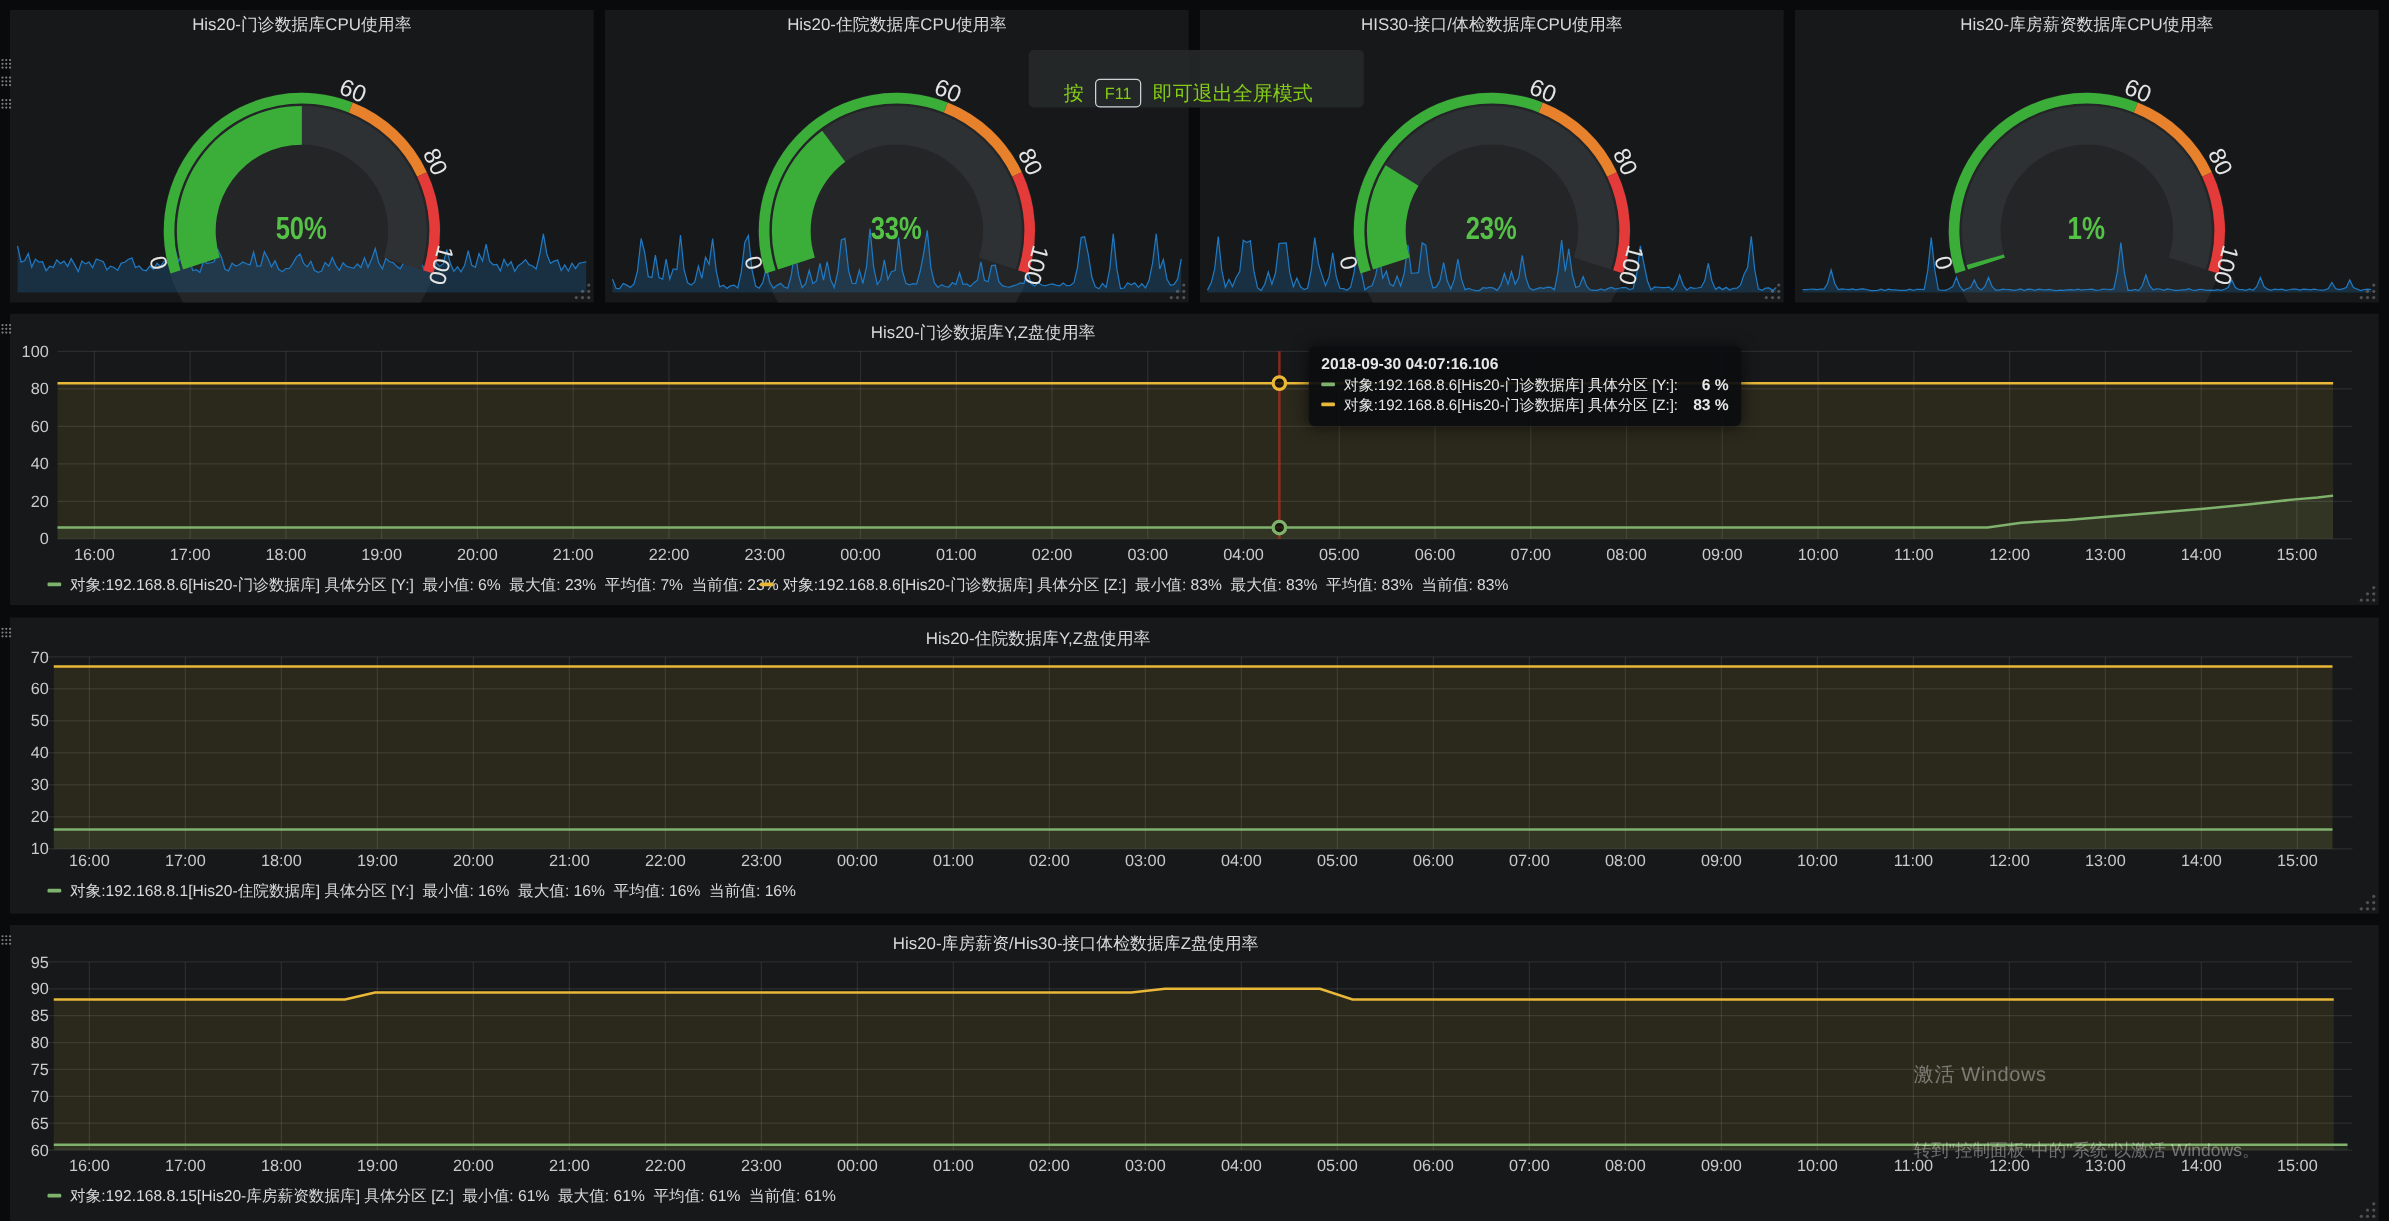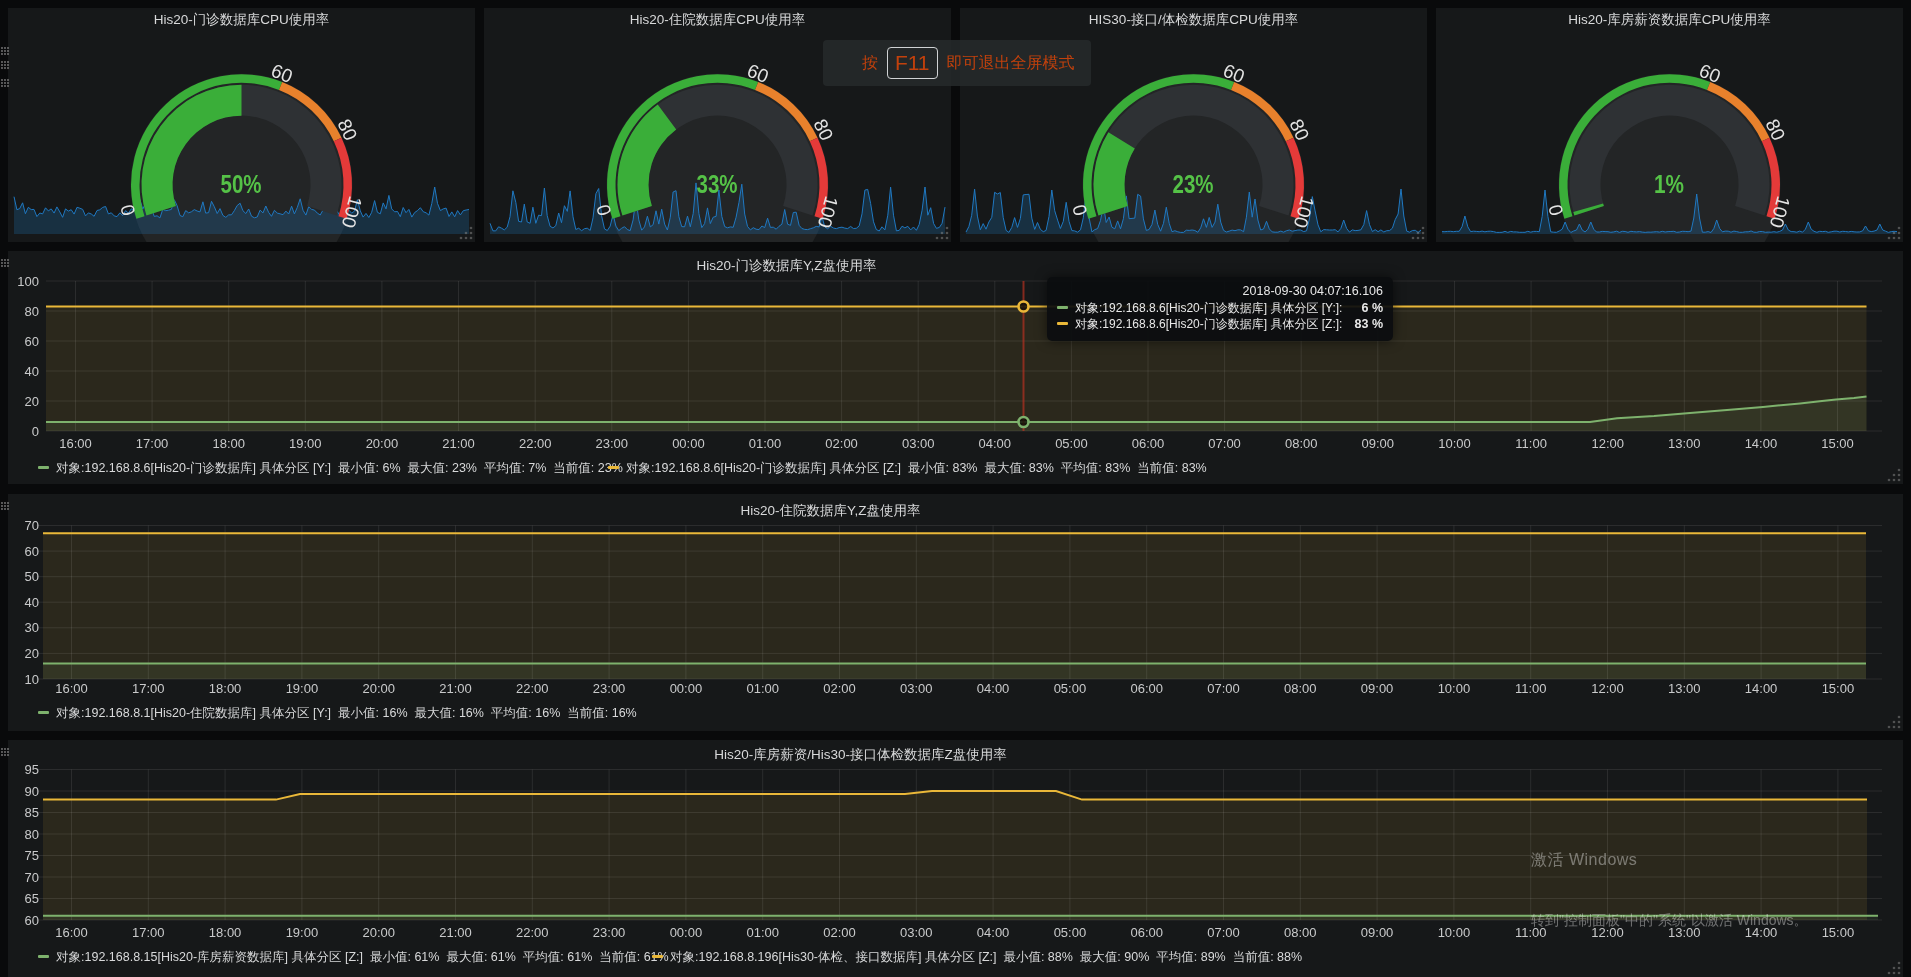--- a/index.html
+++ b/index.html
@@ -4,26 +4,26 @@
 body{width:1911px;height:977px;background:#090a0b;overflow:hidden;position:relative;
  font-family:"Liberation Sans",sans-serif}
 .panel{position:absolute;background:#161819}
 svg#main{position:absolute;left:0;top:0}
 .ptitle{position:absolute;text-align:center;font-size:13.5px;font-weight:normal;color:#d8d9da;letter-spacing:0}
 .legend{position:absolute;left:0;width:1903px;height:16px;font-size:12.5px;color:#d8d9da;white-space:nowrap}
 .legend .entry{position:absolute;top:0}
 .dash{display:inline-block;width:11px;height:3px;border-radius:1px;vertical-align:3px;margin-right:7px}
 #tooltip{position:absolute;left:1047px;top:277px;width:346px;height:64px;background:rgba(11,13,15,0.93);
  border-radius:5px;color:#e8e8e8;font-size:12px;padding:5px 10px 0 10px;box-shadow:0 0 12px rgba(0,0,0,0.55)}
-.tt-title{text-align:right;font-weight:normal;font-size:12.5px;padding:2px 0 3px 0}
+.tt-title{text-align:left;font-weight:bold;font-size:12.5px;padding:2px 0 3px 0}
 .tt-row{display:flex;justify-content:space-between;line-height:15.5px}
 .tt-row b{font-size:12.5px}
 #popup{position:absolute;left:823px;top:40px;width:268px;height:46px;background:rgba(38,42,44,0.85);
- border-radius:4px;color:#c2410c;font-size:16px;display:flex;align-items:center;justify-content:flex-start;padding-left:39px}
-.f11{border:1.5px solid #d0d3d5;border-radius:4px;padding:3px 7px;font-size:21px}
+ border-radius:4px;color:#84cc16;font-size:16px;display:flex;align-items:flex-end;justify-content:flex-start;padding-left:28px}
+.f11{border:1.5px solid #d0d3d5;border-radius:4px;padding:3px 7px;font-size:13px}
 #wm1{position:absolute;left:1531px;top:850px;font-size:16px;color:rgba(255,255,255,0.38);letter-spacing:0.5px}
 #wm2{position:absolute;left:1531px;top:912px;font-size:14px;color:rgba(255,255,255,0.38)}
 </style></head>
 <body>
 <div class="panel" style="left:8px;top:8px;width:467px;height:234px"></div>
 <div class="panel" style="left:484px;top:8px;width:467px;height:234px"></div>
 <div class="panel" style="left:960px;top:8px;width:467px;height:234px"></div>
 <div class="panel" style="left:1436px;top:8px;width:467px;height:234px"></div>
 <div class="panel" style="left:8px;top:251px;width:1895px;height:233px"></div>
 <div class="panel" style="left:8px;top:494px;width:1895px;height:237px"></div>
@@ -408,21 +408,20 @@
 <div class="ptitle" style="left:16px;top:746px;width:1689px">His20-库房薪资/His30-接口体检数据库Z盘使用率</div>
 <div class="legend" style="top:460px">
     <span class="entry" style="left:38px"><span class="dash" style="background:#7EB26D"></span>对象:192.168.8.6[His20-门诊数据库] 具体分区 [Y:]&nbsp; 最小值: 6%&nbsp; 最大值: 23%&nbsp; 平均值: 7%&nbsp; 当前值: 23%</span>
     <span class="entry" style="left:608px"><span class="dash" style="background:#EAB839"></span>对象:192.168.8.6[His20-门诊数据库] 具体分区 [Z:]&nbsp; 最小值: 83%&nbsp; 最大值: 83%&nbsp; 平均值: 83%&nbsp; 当前值: 83%</span>
   </div>
 <div class="legend" style="top:705px">
     <span class="entry" style="left:38px"><span class="dash" style="background:#7EB26D"></span>对象:192.168.8.1[His20-住院数据库] 具体分区 [Y:]&nbsp; 最小值: 16%&nbsp; 最大值: 16%&nbsp; 平均值: 16%&nbsp; 当前值: 16%</span>
   </div>
 <div class="legend" style="top:949px">
     <span class="entry" style="left:38px"><span class="dash" style="background:#7EB26D"></span>对象:192.168.8.15[His20-库房薪资数据库] 具体分区 [Z:]&nbsp; 最小值: 61%&nbsp; 最大值: 61%&nbsp; 平均值: 61%&nbsp; 当前值: 61%</span>
-    <span class="entry" style="left:652px"><span class="dash" style="background:#EAB839"></span>对象:192.168.8.196[His30-体检、接口数据库] 具体分区 [Z:]&nbsp; 最小值: 88%&nbsp; 最大值: 90%&nbsp; 平均值: 89%&nbsp; 当前值: 88%</span>
   </div>
 <div id="tooltip">
     <div class="tt-title">2018-09-30 04:07:16.106</div>
     <div class="tt-row">
       <span><span class="dash" style="background:#7EB26D"></span>对象:192.168.8.6[His20-门诊数据库] 具体分区 [Y:]:</span>
       <b>6 %</b>
     </div>
     <div class="tt-row">
       <span><span class="dash" style="background:#EAB839"></span>对象:192.168.8.6[His20-门诊数据库] 具体分区 [Z:]:</span>
       <b>83 %</b>

